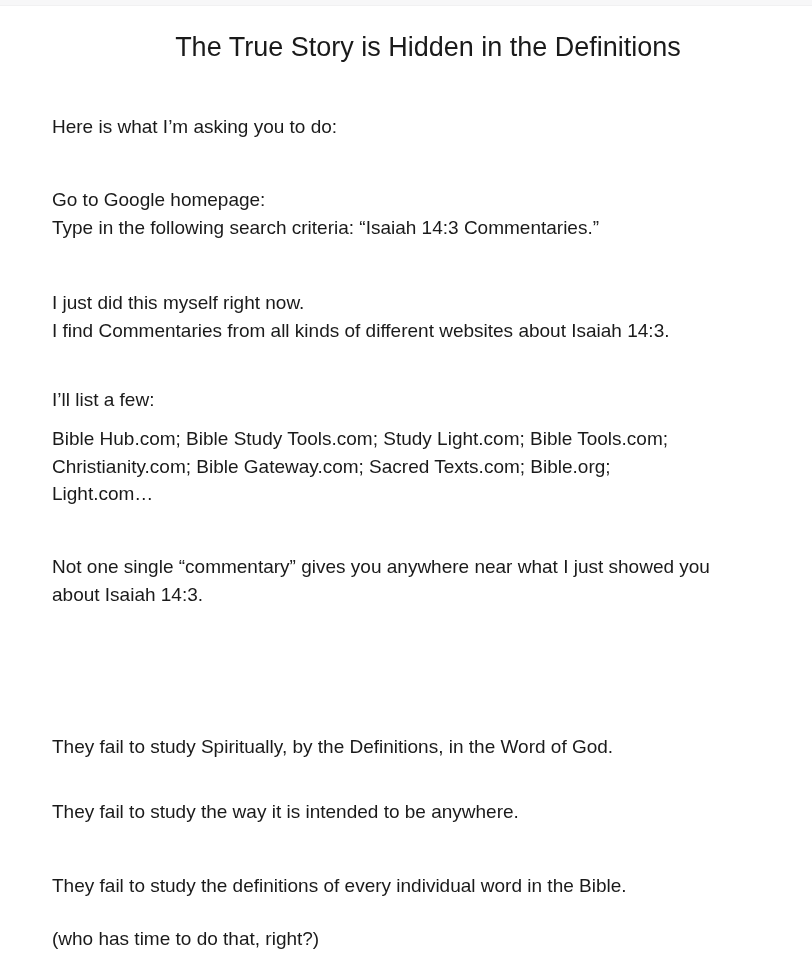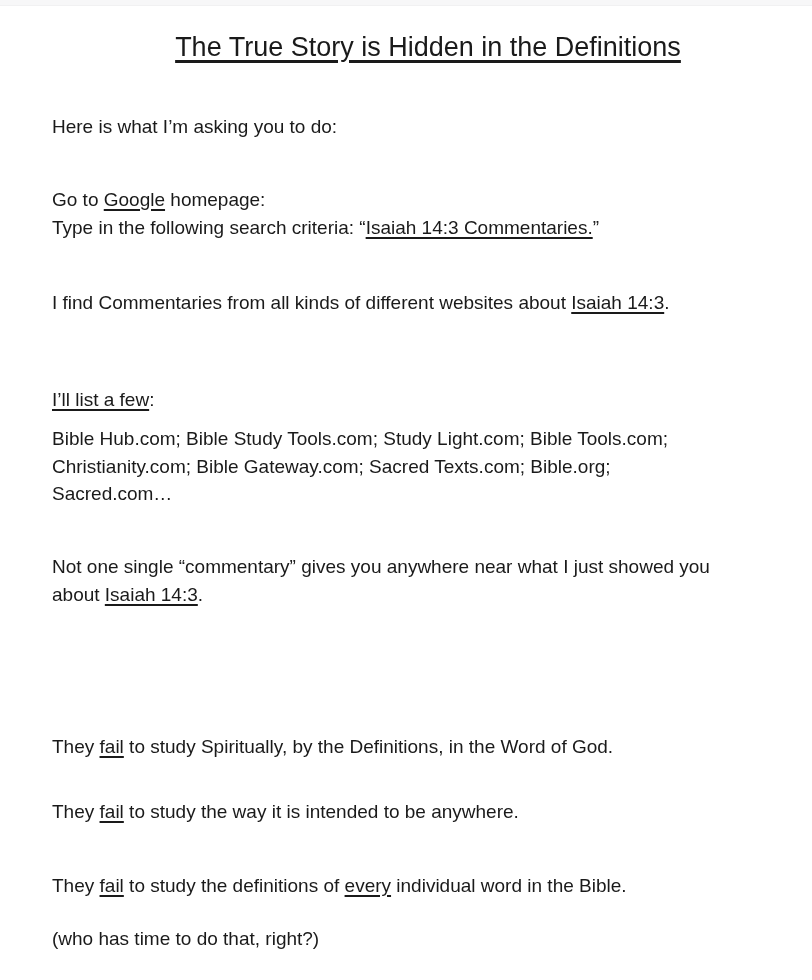--- a/index.html
+++ b/index.html
@@ -29,34 +29,32 @@
     left: 44px;
     right: 0;
     margin: 0;
     text-align: center;
     font-size: 27px;
     line-height: 33px;
     font-weight: 400;
     white-space: nowrap;
   }
   .title .u {
-    text-decoration: underline;
     text-decoration-thickness: 2.5px;
     text-underline-offset: 4px;
   }
   .para {
     position: absolute;
     left: 52px;
     right: 20px;
     font-size: 19px;
     line-height: 27.5px;
     white-space: nowrap;
   }
   .para .u {
-    text-decoration: underline;
     text-decoration-thickness: 2px;
     text-underline-offset: 3px;
   }
 </style>
 </head>
 <body>
 
 <div class="page">
   <div class="top-edge"></div>
 
@@ -74,39 +72,42 @@
     <div>
       <span>Go to </span><span class="u">Google</span><span> homepage:</span>
     </div>
     <div>
       <span>Type in the following search criteria: “</span><span class="u">Isaiah 14:3 Commentaries.</span><span>”</span>
     </div>
   </div>
 
   <div class="para" style="top:289px">
     <div>
+      <span>I just did this myself right now.</span>
+    </div>
+    <div>
       <span>I find Commentaries from all kinds of different websites about </span><span class="u">Isaiah 14:3</span><span>.</span>
     </div>
   </div>
 
   <div class="para" style="top:386px">
     <div>
       <span class="u">I’ll list a few</span><span>:</span>
     </div>
   </div>
 
   <div class="para" style="top:425px">
     <div>
       <span>Bible Hub.com; Bible Study Tools.com; Study Light.com; Bible Tools.com;</span>
     </div>
     <div>
       <span>Christianity.com; Bible Gateway.com; Sacred Texts.com; Bible.org;</span>
     </div>
     <div>
-      <span>Sacred.com…</span>
+      <span>Light.com…</span>
     </div>
   </div>
 
   <div class="para" style="top:553px">
     <div>
       <span>Not one single “commentary” gives you anywhere near what I just showed you</span>
     </div>
     <div>
       <span>about </span><span class="u">Isaiah 14:3</span><span>.</span>
     </div>

